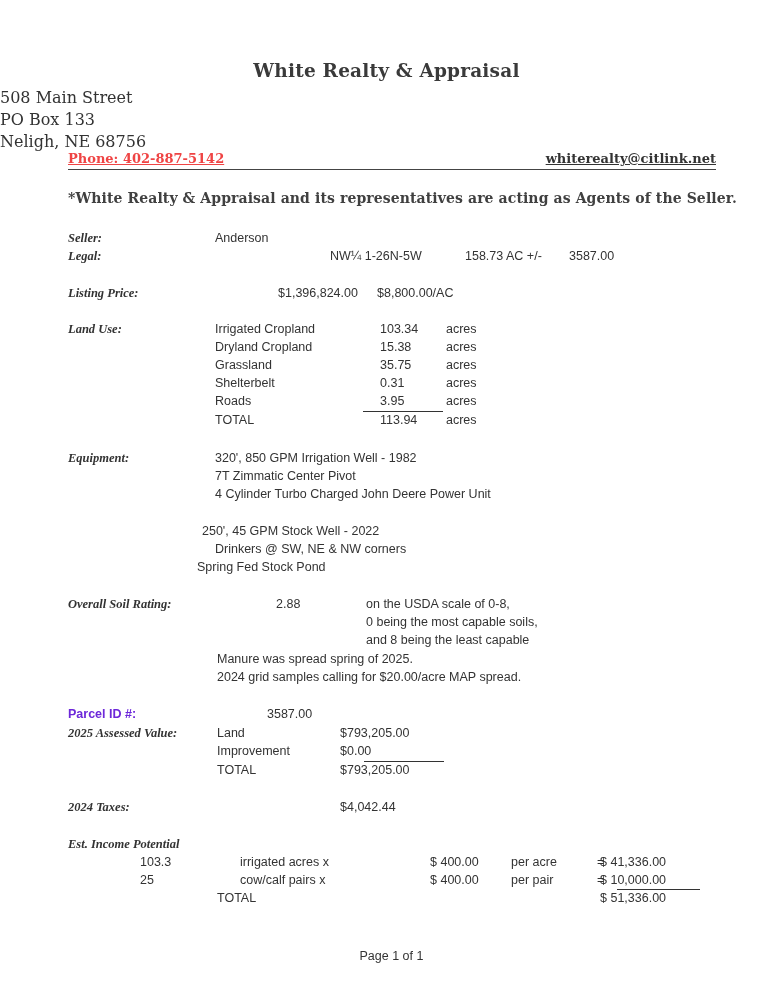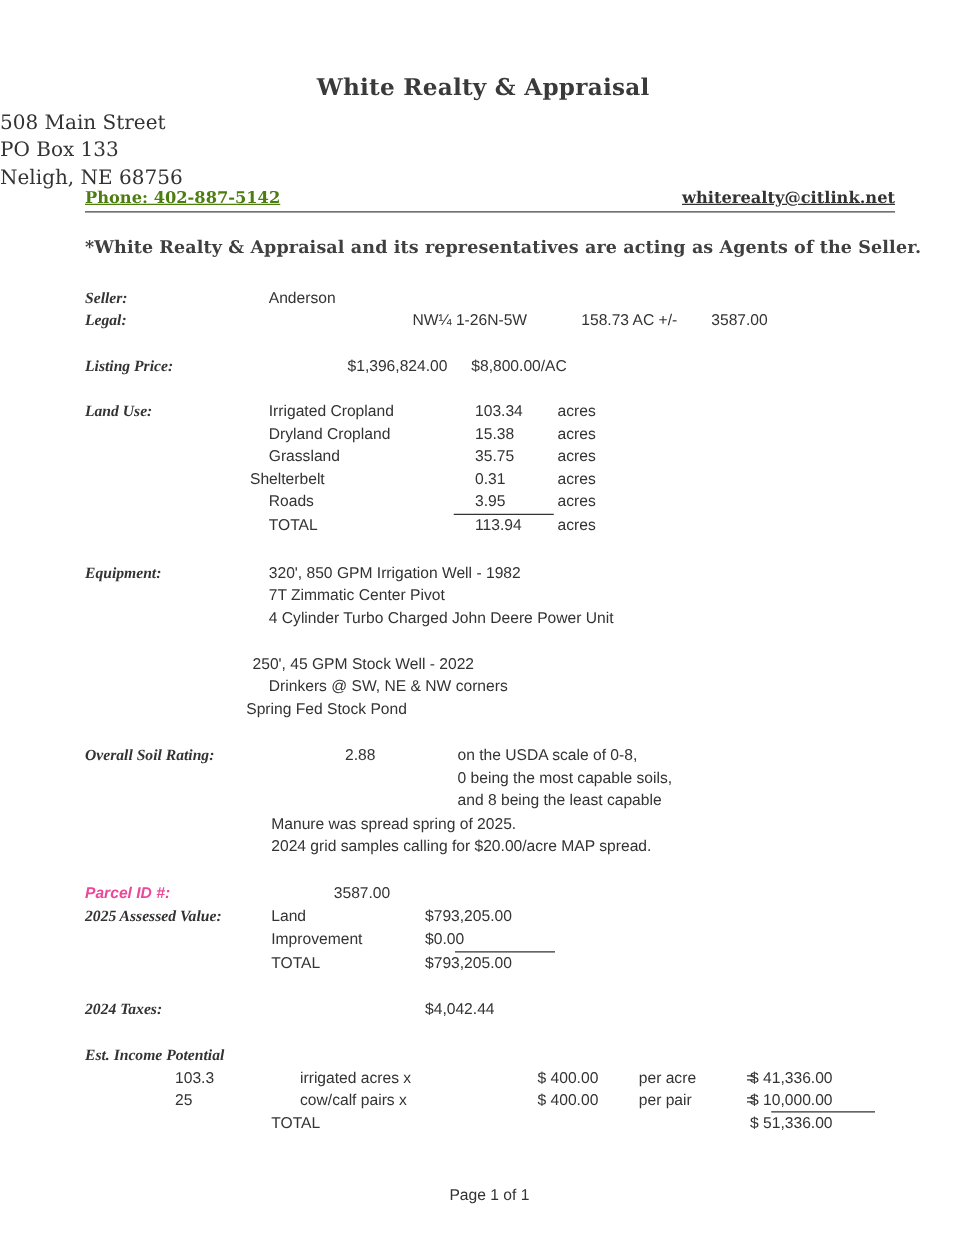--- a/index.html
+++ b/index.html
@@ -6,26 +6,26 @@
   body {
     width: 773px; height: 1000px; background: #ffffff; position: relative;
     overflow: hidden; color: #2e2e2e;
     font-family: "Liberation Sans", sans-serif;
   }
   .serif { font-family: "DejaVu Serif", "Liberation Serif", serif; }
   .abs { position: absolute; white-space: nowrap; }
   .company { top: 60px; left: 0; width: 773px; text-align: center; font-size: 18.5px; font-weight: bold; color: #3a3a3a; letter-spacing: 0.2px; }
   .addr { left: 0; width: 773px; text-align: left; font-size: 16px; color: #333; }
   .contact-line { top: 151px; left: 68px; width: 648px; height: 18px; border-bottom: 1.5px solid #444; }
-  .phone { left: 0; top: 0; font-size: 13px; font-weight: bold; text-decoration: underline; color: #4d7c0f; }
+  .phone { left: 0; top: 0; font-size: 13px; font-weight: bold; text-decoration: underline; color: #ef4444; }
   .email { right: 0; top: 0; font-size: 13px; font-weight: bold; text-decoration: underline; color: #333; }
   .agent { top: 190px; left: 68px; font-size: 14px; font-weight: bold; color: #404040; letter-spacing: 0.1px; }
   .body-text { font-size: 12.5px; color: #333; }
   .label { font-size: 12.5px; font-weight: bold; font-style: italic; color: #333; font-family: Liberation Serif, serif; }
-  .label-plain { font-size: 12.5px; font-weight: bold; color: #ec4899; font-style: italic; }
+  .label-plain { font-size: 12.5px; font-weight: bold; color: #6d28d9; }
   .right { }
   .rule { position: absolute; height: 0; border-top: 1.2px solid #333; }
 </style>
 </head>
 <body>
 
 <div class="abs serif company">White Realty &amp; Appraisal</div>
 <div class="abs serif addr" style="top:88px">508 Main Street</div>
 <div class="abs serif addr" style="top:110px">PO Box 133</div>
 <div class="abs serif addr" style="top:132px">Neligh, NE 68756</div>
@@ -56,21 +56,21 @@
   <div class="abs body-text" style="top:322px;left:446px">acres</div>
 
   <div class="abs body-text" style="top:340px;left:215px">Dryland Cropland</div>
   <div class="abs body-text right" style="top:340px;left:380px;width:62px">15.38</div>
   <div class="abs body-text" style="top:340px;left:446px">acres</div>
 
   <div class="abs body-text" style="top:358px;left:215px">Grassland</div>
   <div class="abs body-text right" style="top:358px;left:380px;width:62px">35.75</div>
   <div class="abs body-text" style="top:358px;left:446px">acres</div>
 
-  <div class="abs body-text" style="top:376px;left:200px">Shelterbelt</div>
+  <div class="abs body-text" style="top:376px;left:215px">Shelterbelt</div>
   <div class="abs body-text right" style="top:376px;left:380px;width:62px">0.31</div>
   <div class="abs body-text" style="top:376px;left:446px">acres</div>
 
   <div class="abs body-text" style="top:394px;left:215px">Roads</div>
   <div class="abs body-text right" style="top:394px;left:380px;width:62px">3.95</div>
   <div class="abs body-text" style="top:394px;left:446px">acres</div>
 
   <div class="rule" style="top:411px;left:363px;width:80px"></div>
 
   <div class="abs body-text" style="top:413px;left:215px">TOTAL</div>

